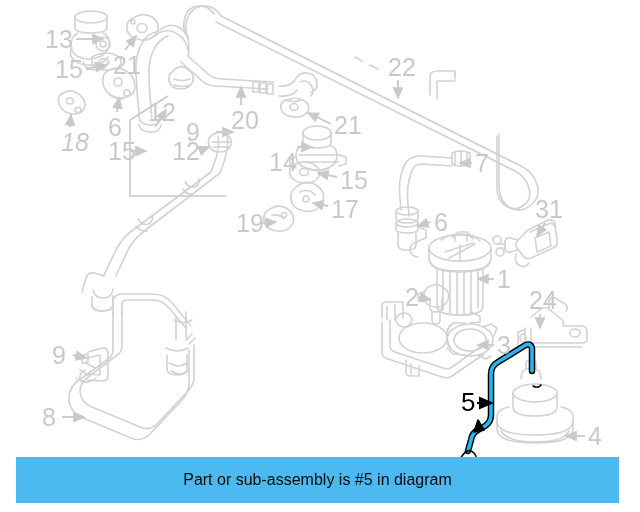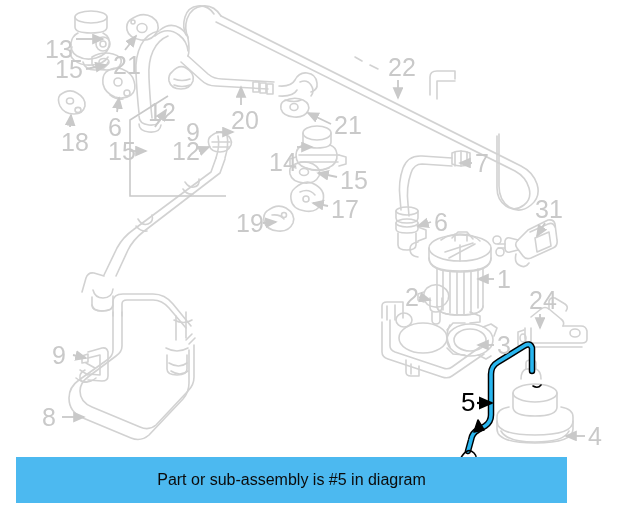--- a/index.html
+++ b/index.html
@@ -1,21 +1,21 @@
 <!DOCTYPE html>
 <html><head>
 <meta charset="utf-8">
 <style>
   html,body{margin:0;padding:0;background:#fff;}
   body{width:640px;height:512px;overflow:hidden;font-family:"Liberation Sans",sans-serif;}
   #stage{position:relative;width:640px;height:512px;background:#ffffff;}
   #art{position:absolute;left:0;top:0;width:640px;height:512px;}
   .lbl{position:absolute;font-family:"Liberation Sans",sans-serif;font-size:25px;line-height:25px;color:#c9c9c9;user-select:none;white-space:nowrap;}
   .lbl.hi{color:#000000;}
-  #banner{position:absolute;left:16px;top:457px;width:551px;height:46px;background:#4cb9f0;
+  #banner{position:absolute;left:16px;top:457px;width:603px;height:46px;background:#4cb9f0;
           display:flex;flex-direction:column;align-items:center;justify-content:center;}
   #banner div{font-family:"Liberation Sans",sans-serif;font-size:16px;line-height:20px;color:#0b0b0b;text-align:center;white-space:nowrap;}
 </style>
 </head>
 <body>
 
 <div id="stage">
 
   <svg id="art" viewBox="0 0 640 512">
     <g fill="none" stroke="#d2d2d2" stroke-width="1.6" stroke-linecap="round" stroke-linejoin="round">
@@ -284,27 +284,27 @@
     <div class="lbl" style="left:588px;top:424px;">4</div>
     <div class="lbl hi" style="left:461px;top:390px;font-size:26px;">5</div>
     <div class="lbl" style="left:434px;top:210px;">6</div>
     <div class="lbl" style="left:475px;top:151px;">7</div>
     <div class="lbl" style="left:42px;top:405px;">8</div>
     <div class="lbl" style="left:52px;top:343px;">9</div>
     <div class="lbl" style="left:108px;top:139px;">15</div>
     <div class="lbl" style="left:186px;top:120px;">9</div>
     <div class="lbl" style="left:148px;top:100px;">12</div>
     <div class="lbl" style="left:172px;top:139px;">12</div>
-    <div class="lbl" style="left:45px;top:27px;margin-top:10px;">13</div>
+    <div class="lbl" style="left:45px;top:27px;">13</div>
     <div class="lbl" style="left:269px;top:135px;margin-top:15px;">14</div>
     <div class="lbl" style="left:55px;top:57px;">15</div>
     <div class="lbl" style="left:340px;top:168px;">15</div>
     <div class="lbl" style="left:108px;top:115px;">6</div>
     <div class="lbl" style="left:331px;top:197px;">17</div>
-    <div class="lbl" style="left:61px;top:130px;">18</div>
+    <div class="lbl" style="left:61px;top:130px;font-style:italic;">18</div>
     <div class="lbl" style="left:236px;top:211px;">19</div>
     <div class="lbl" style="left:231px;top:108px;">20</div>
     <div class="lbl" style="left:113px;top:53px;">21</div>
     <div class="lbl" style="left:334px;top:113px;">21</div>
     <div class="lbl" style="left:388px;top:55px;">22</div>
     <div class="lbl" style="left:535px;top:197px;">31</div>
     <div class="lbl" style="left:529px;top:288px;">24</div>
   </div>
 
   <svg style="position:absolute;left:0;top:0;width:640px;height:512px;pointer-events:none;" viewBox="0 0 640 512">

